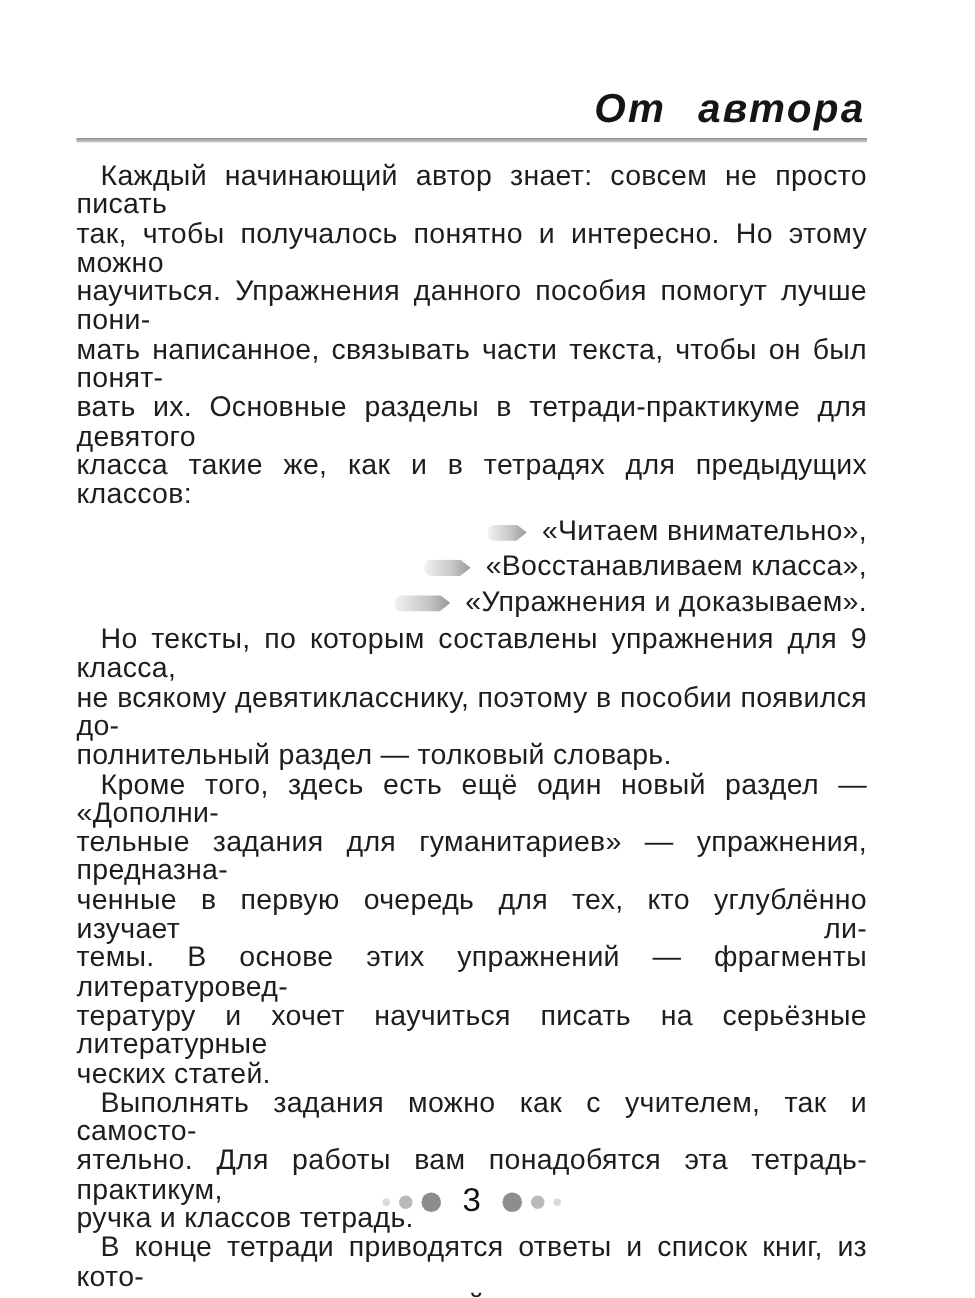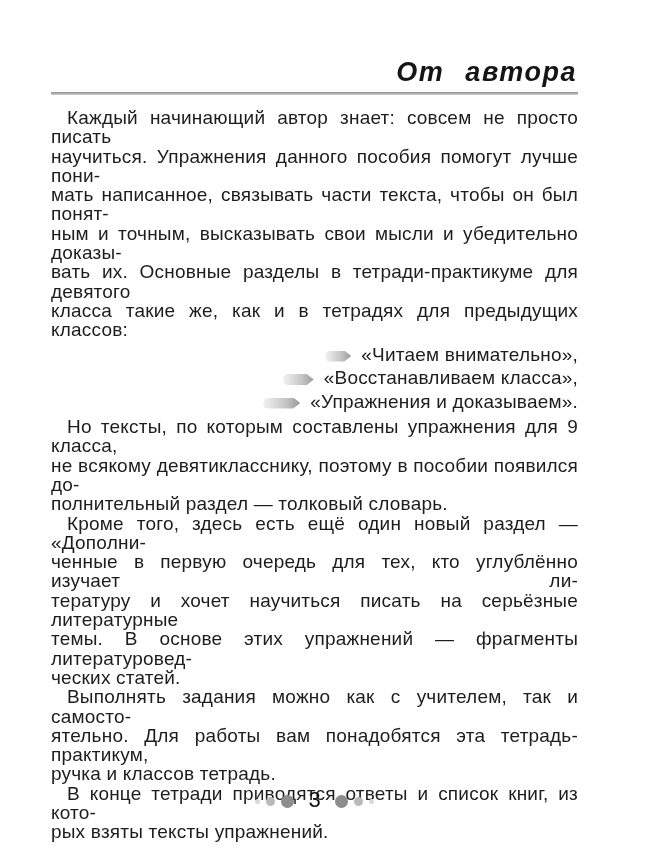--- a/index.html
+++ b/index.html
@@ -105,23 +105,23 @@
 <div class="page">
   <div class="content">
 
     <h1 class="title">От автора</h1>
     <div class="rule"></div>
 
     <div class="bodytext">
 
       <p class="para">
         <span class="line first">Каждый начинающий автор знает: совсем не просто писать</span>
+        <span class="line">так, чтобы получалось понятно и интересно. Но этому можно</span>
         <span class="line">научиться. Упражнения данного пособия помогут лучше пони-</span>
         <span class="line">мать написанное, связывать части текста, чтобы он был понят-</span>
-        <span class="line">ным и точным, высказывать свои мысли и убедительно доказы-</span>
         <span class="line">вать их. Основные разделы в тетради-практикуме для девятого</span>
         <span class="line last">класса такие же, как и в тетрадях для предыдущих классов:</span>
       </p>
 
       <div class="list">
         <div class="list-item li-1">
           <span class="marker m1"></span><span>«Читаем внимательно»,</span>
         </div>
         <div class="list-item li-2">
           <span class="marker m2"></span><span>«Восстанавливаем класса»,</span>
@@ -132,23 +132,24 @@
       </div>
 
       <p class="para">
         <span class="line first">Но тексты, по которым составлены упражнения для 9 класса,</span>
         <span class="line">не всякому девятикласснику, поэтому в пособии появился до-</span>
         <span class="line last">полнительный раздел — толковый словарь.</span>
       </p>
 
       <p class="para">
         <span class="line first">Кроме того, здесь есть ещё один новый раздел — «Дополни-</span>
+        <span class="line">тельные задания для гуманитариев» — упражнения, предназна-</span>
         <span class="line">ченные в первую очередь для тех, кто углублённо изучает ли-</span>
+        <span class="line">темы. В основе этих упражнений — фрагменты литературовед-</span>
         <span class="line">тературу и хочет научиться писать на серьёзные литературные</span>
-        <span class="line">темы. В основе этих упражнений — фрагменты литературовед-</span>
         <span class="line last">ческих статей.</span>
       </p>
 
       <p class="para">
         <span class="line first">Выполнять задания можно как с учителем, так и самосто-</span>
         <span class="line">ятельно. Для работы вам понадобятся эта тетрадь-практикум,</span>
         <span class="line last">ручка и классов тетрадь.</span>
       </p>
 
       <p class="para">

